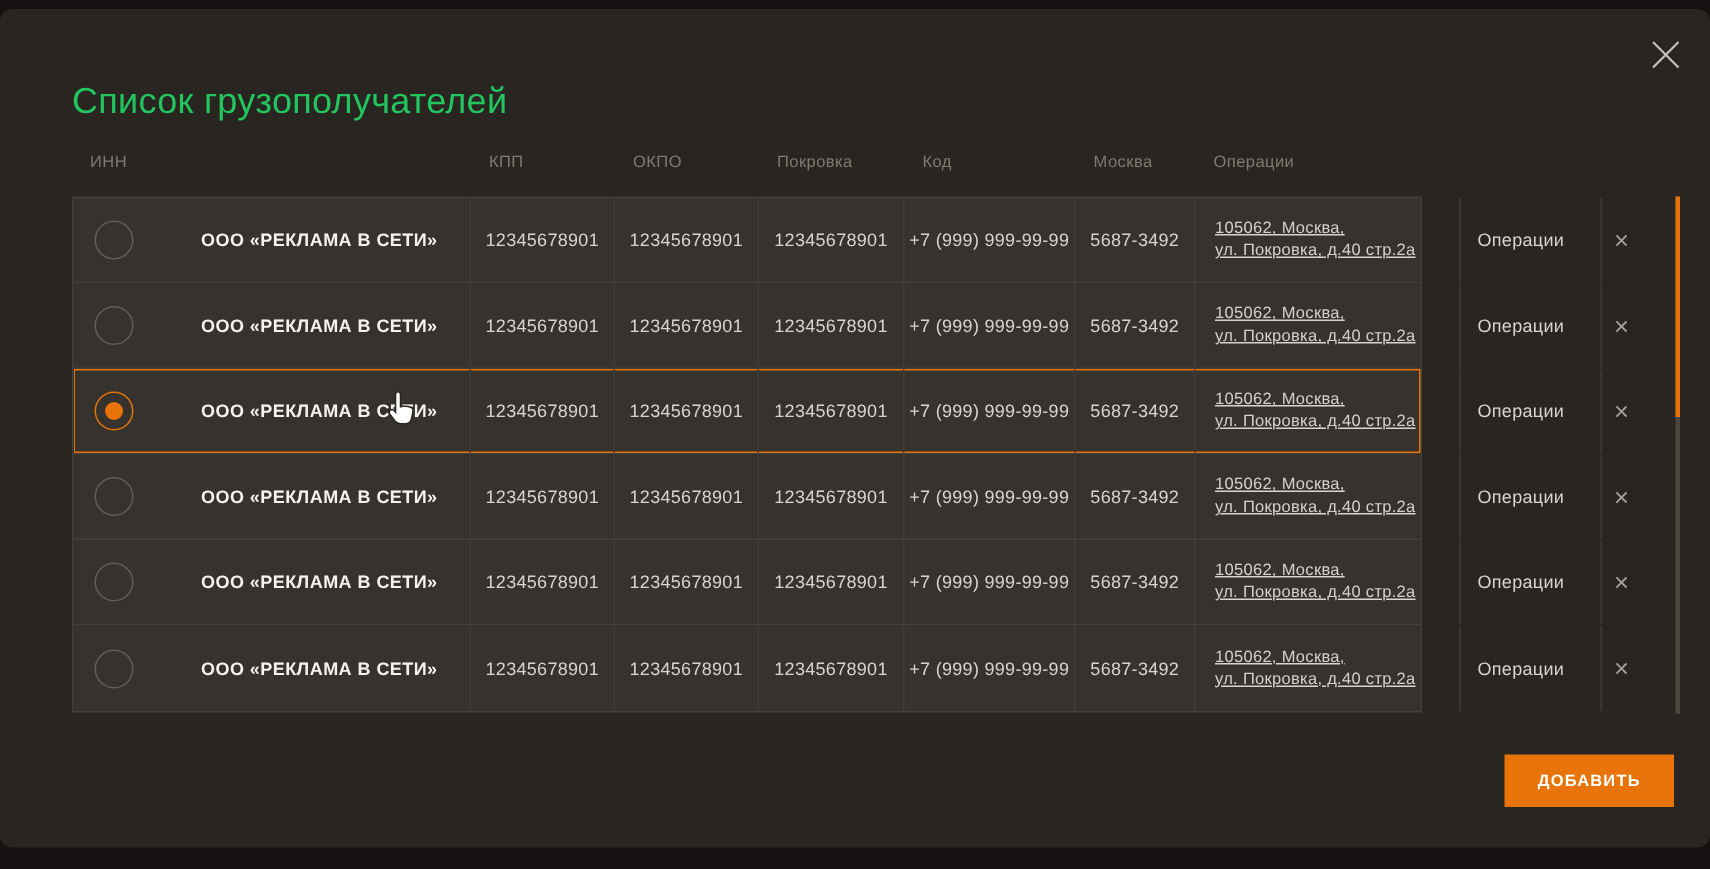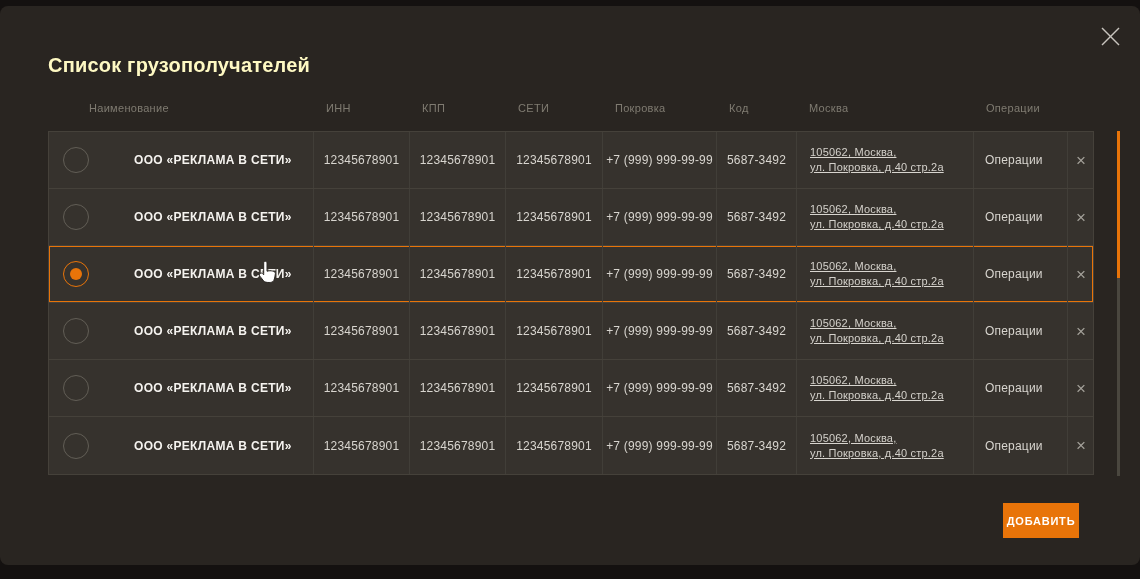--- a/index.html
+++ b/index.html
@@ -7,37 +7,37 @@
   #screen {
     position:relative; width:1140px; height:579px; overflow:hidden;
     background:#141110;
   }
   .modal {
     position:absolute; left:0; right:0; top:6px; bottom:14px;
     background:#292521; border-radius:8px;
   }
   .dialog-title {
     position:absolute; left:48px; top:48px;
-    font-size:20px; font-weight:bold; color:#fef9c3; letter-spacing:0.2px;
+    font-size:24px; font-weight:normal; color:#22c55e; letter-spacing:0.2px;
   }
   .close-btn {
     position:absolute; left:1096px; top:16px; width:28px; height:28px;
     display:flex; align-items:center; justify-content:center; cursor:pointer;
   }
   
   .thead {
     position:absolute; left:48px; top:96px; width:1047px;
     display:grid;
     grid-template-columns:266px 96px 96px 97px 114px 80px 177px 94px 27px;
     font-size:11px; color:#7F7B71; letter-spacing:0.3px;
   }
   .thead .hcell { padding-left:12px; }
   .thead .hcell.first { padding-left:41px; }
   .tbody {
-    position:absolute; left:48px; top:125px; width:1046px;
+    position:absolute; left:48px; top:125px; width:900px;
     border:1px solid #45413A;
   }
   .row {
     display:grid;
     grid-template-columns:265px 96px 96px 97px 114px 80px 177px 94px 26px;
     height:57px; background:#36322D; border-bottom:1px solid #45413A;
     position:relative;
   }
   .row:last-child { border-bottom:none; }
   .row.selected { box-shadow:inset 0 0 0 1px #E87409; }
@@ -66,45 +66,44 @@
   .x-cell { justify-content:center; cursor:pointer; }
   .x-glyph { color:#A3A099; font-size:17px; font-weight:300; line-height:1; }
   
   .scroll-track {
     position:absolute; left:1117px; top:125px; width:3px; height:345px;
     background:#4A473F;
   }
   .scroll-thumb { position:absolute; left:0; top:0; width:3px; height:147px; background:#E87409; }
   
   .add-btn {
-    position:absolute; left:1003px; top:497px; width:76px; height:35px;
+    position:absolute; left:1003px; top:497px; width:113px; height:35px;
     background:#E87409; border:none; color:#FFFFFF; font-family:inherit;
     font-size:11px; font-weight:bold; letter-spacing:0.8px; cursor:pointer;
   }
 </style>
 </head>
 <body>
 
 <div id="screen">
   <div class="modal">
 
     <div class="close-btn">
       <svg width="21" height="21" viewBox="0 0 21 21">
         <line x1="2" y1="2" x2="19" y2="19" stroke="#C7C4BE" stroke-width="1.4"></line>
         <line x1="19" y1="2" x2="2" y2="19" stroke="#C7C4BE" stroke-width="1.4"></line>
       </svg>
     </div>
 
     <div class="dialog-title">Список грузополучателей</div>
 
     <div class="thead">
-      <div class="hcell first">Наименование</div>
       <div class="hcell">ИНН</div>
       <div class="hcell">КПП</div>
-      <div class="hcell">СЕТИ</div>
+      <div class="hcell">ОКПО</div>
       <div class="hcell">Покровка</div>
       <div class="hcell">Код</div>
       <div class="hcell">Москва</div>
       <div class="hcell">Операции</div>
       <div class="hcell"></div>
     </div>
 
     <div class="tbody">
   <div class="row">
     <div class="cell name-cell">

